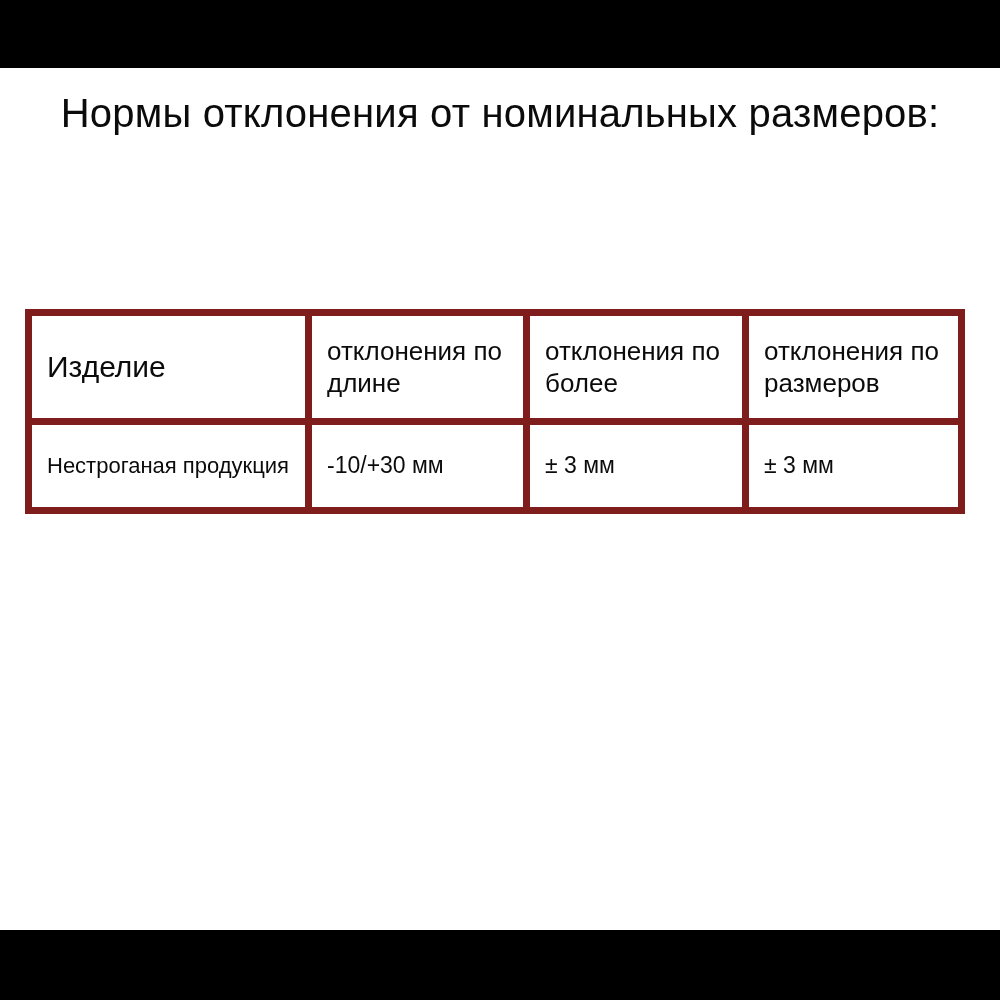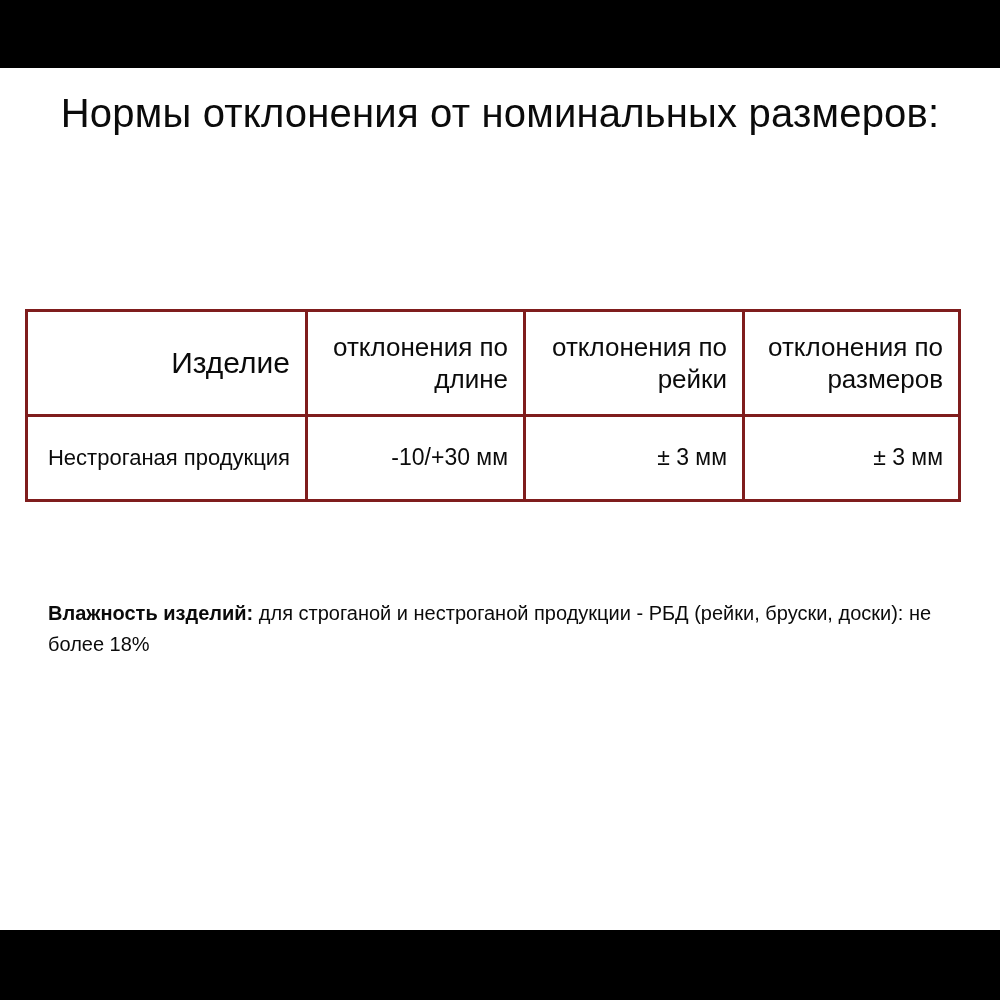--- a/index.html
+++ b/index.html
@@ -55,23 +55,23 @@
   .specs-table {
     position: absolute;
     left: 25px;
     top: 309px;
     width: 933px;
     border-collapse: collapse;
     table-layout: fixed;
     background: #ffffff;
   }
   .specs-table td, .specs-table th {
-    border: 3px solid #7f1d1d;
+    border: 7px solid #7f1d1d;
     padding: 15px;
-    text-align: right;
+    text-align: left;
     vertical-align: middle;
     color: #0b0b0b;
     font-weight: 400;
   }
   .col-item   { width: 280px; }
   .col-length { width: 218px; }
   .col-width  { width: 219px; }
   .col-thick  { width: 216px; }
 
   .head-row th { height: 72px; }
@@ -128,33 +128,30 @@
     <colgroup>
       <col class="col-item">
       <col class="col-length">
       <col class="col-width">
       <col class="col-thick">
     </colgroup>
     <thead>
       <tr class="head-row">
         <th class="head-cell-main">Изделие</th>
         <th class="head-cell-sub">отклонения по длине</th>
-        <th class="head-cell-sub">отклонения по рейки</th>
+        <th class="head-cell-sub">отклонения по более</th>
         <th class="head-cell-sub">отклонения по размеров</th>
       </tr>
     </thead>
     <tbody>
       <tr class="body-row">
         <td class="cell-product">Нестроганая продукция</td>
         <td class="cell-value">-10/+30 мм</td>
         <td class="cell-value">± 3 мм</td>
         <td class="cell-value">± 3 мм</td>
       </tr>
     </tbody>
   </table>
 
-  <div class="note-block">
-    <span class="note-label">Влажность изделий:</span><span class="note-text"> для строганой и нестроганой продукции - РБД (рейки, бруски, доски): не более 18%</span>
-  </div>
 
   <div class="letterbox-bar bottom"></div>
 
 </div>
 
 </body></html>

